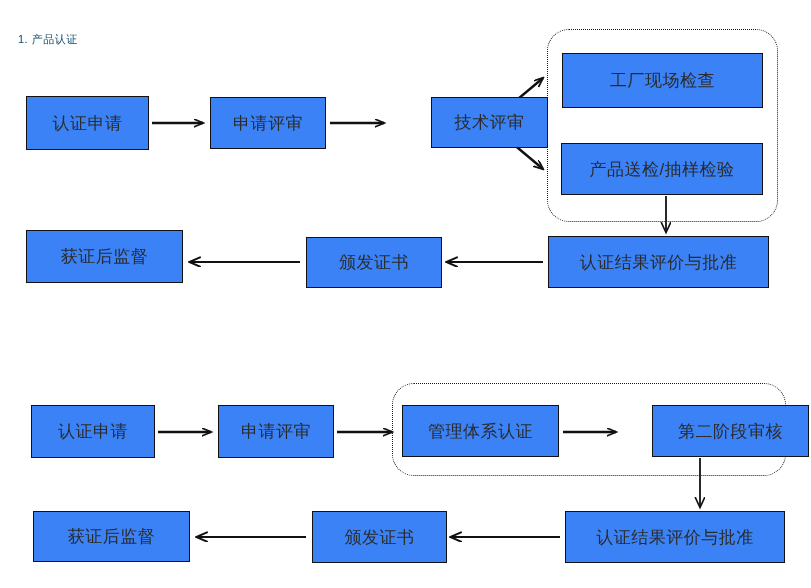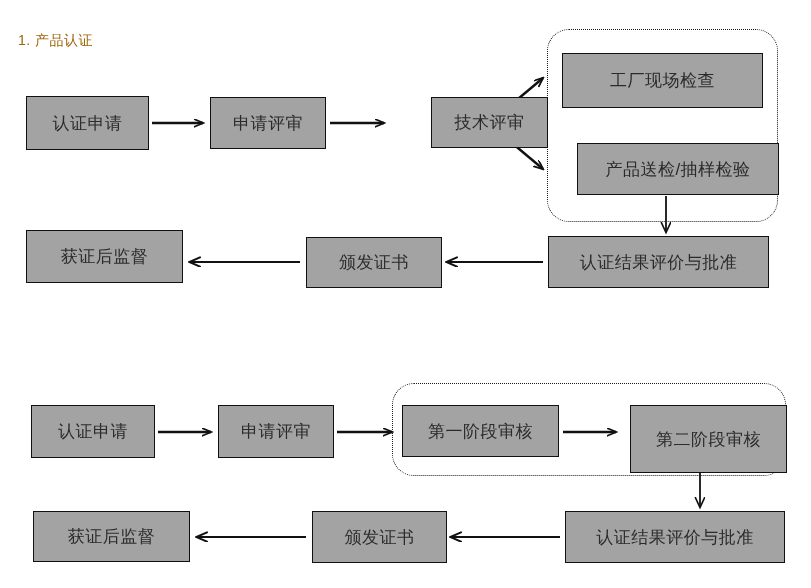--- a/index.html
+++ b/index.html
@@ -15,30 +15,30 @@
     overflow: hidden;
   }
   #canvas {
     position: absolute;
     left: 0; top: 0;
     width: 811px;
     height: 588px;
   }
   .section-title {
     position: absolute;
-    font-size: 14px;
-    color: #a16207;
+    font-size: 11px;
+    color: #0c4a6e;
     letter-spacing: 0.5px;
     white-space: nowrap;
   }
   .node {
     position: absolute;
     box-sizing: border-box;
     border: 1.4px solid #111111;
-    background: #a3a3a3;
+    background: #3b82f6;
     display: flex;
     align-items: center;
     justify-content: center;
     color: #2b2b2b;
     font-size: 17px;
     letter-spacing: 0.5px;
     white-space: nowrap;
   }
   .group-box {
     position: absolute;
@@ -122,38 +122,38 @@
   <div class="group-box" style="left:547px; top:29px; width:231px; height:193px;"></div>
 
   <div class="node" style="left:26px; top:96px; width:123px; height:54px;">认证申请</div>
 
   <div class="node" style="left:210px; top:97px; width:116px; height:52px;">申请评审</div>
 
   <div class="node" style="left:390px; top:97px; width:117px; height:51px;margin-left:41px;">技术评审</div>
 
   <div class="node" style="left:562px; top:53px; width:201px; height:55px;">工厂现场检查</div>
 
-  <div class="node" style="left:561px; top:143px; width:202px; height:52px;margin-left:16px;">产品送检/抽样检验</div>
+  <div class="node" style="left:561px; top:143px; width:202px; height:52px;">产品送检/抽样检验</div>
 
   <div class="node" style="left:548px; top:236px; width:221px; height:52px;">认证结果评价与批准</div>
 
   <div class="node" style="left:306px; top:237px; width:136px; height:51px;">颁发证书</div>
 
   <div class="node" style="left:26px; top:230px; width:157px; height:53px;">获证后监督</div>
 
 
   <div class="group-box" style="left:392px; top:383px; width:394px; height:93px;"></div>
 
   <div class="node" style="left:31px; top:405px; width:124px; height:53px;">认证申请</div>
 
   <div class="node" style="left:218px; top:405px; width:116px; height:53px;">申请评审</div>
 
-  <div class="node" style="left:402px; top:405px; width:157px; height:52px;">第一阶段审核</div>
+  <div class="node" style="left:402px; top:405px; width:157px; height:52px;">管理体系认证</div>
 
-  <div class="node" style="left:630px; top:405px; width:157px; height:68px;">第二阶段审核</div>
+  <div class="node" style="left:652px; top:405px; width:157px; height:52px;">第二阶段审核</div>
 
   <div class="node" style="left:565px; top:511px; width:220px; height:52px;">认证结果评价与批准</div>
 
   <div class="node" style="left:312px; top:511px; width:135px; height:52px;">颁发证书</div>
 
   <div class="node" style="left:33px; top:511px; width:157px; height:51px;">获证后监督</div>
 
 </div>
 
 </body></html>

